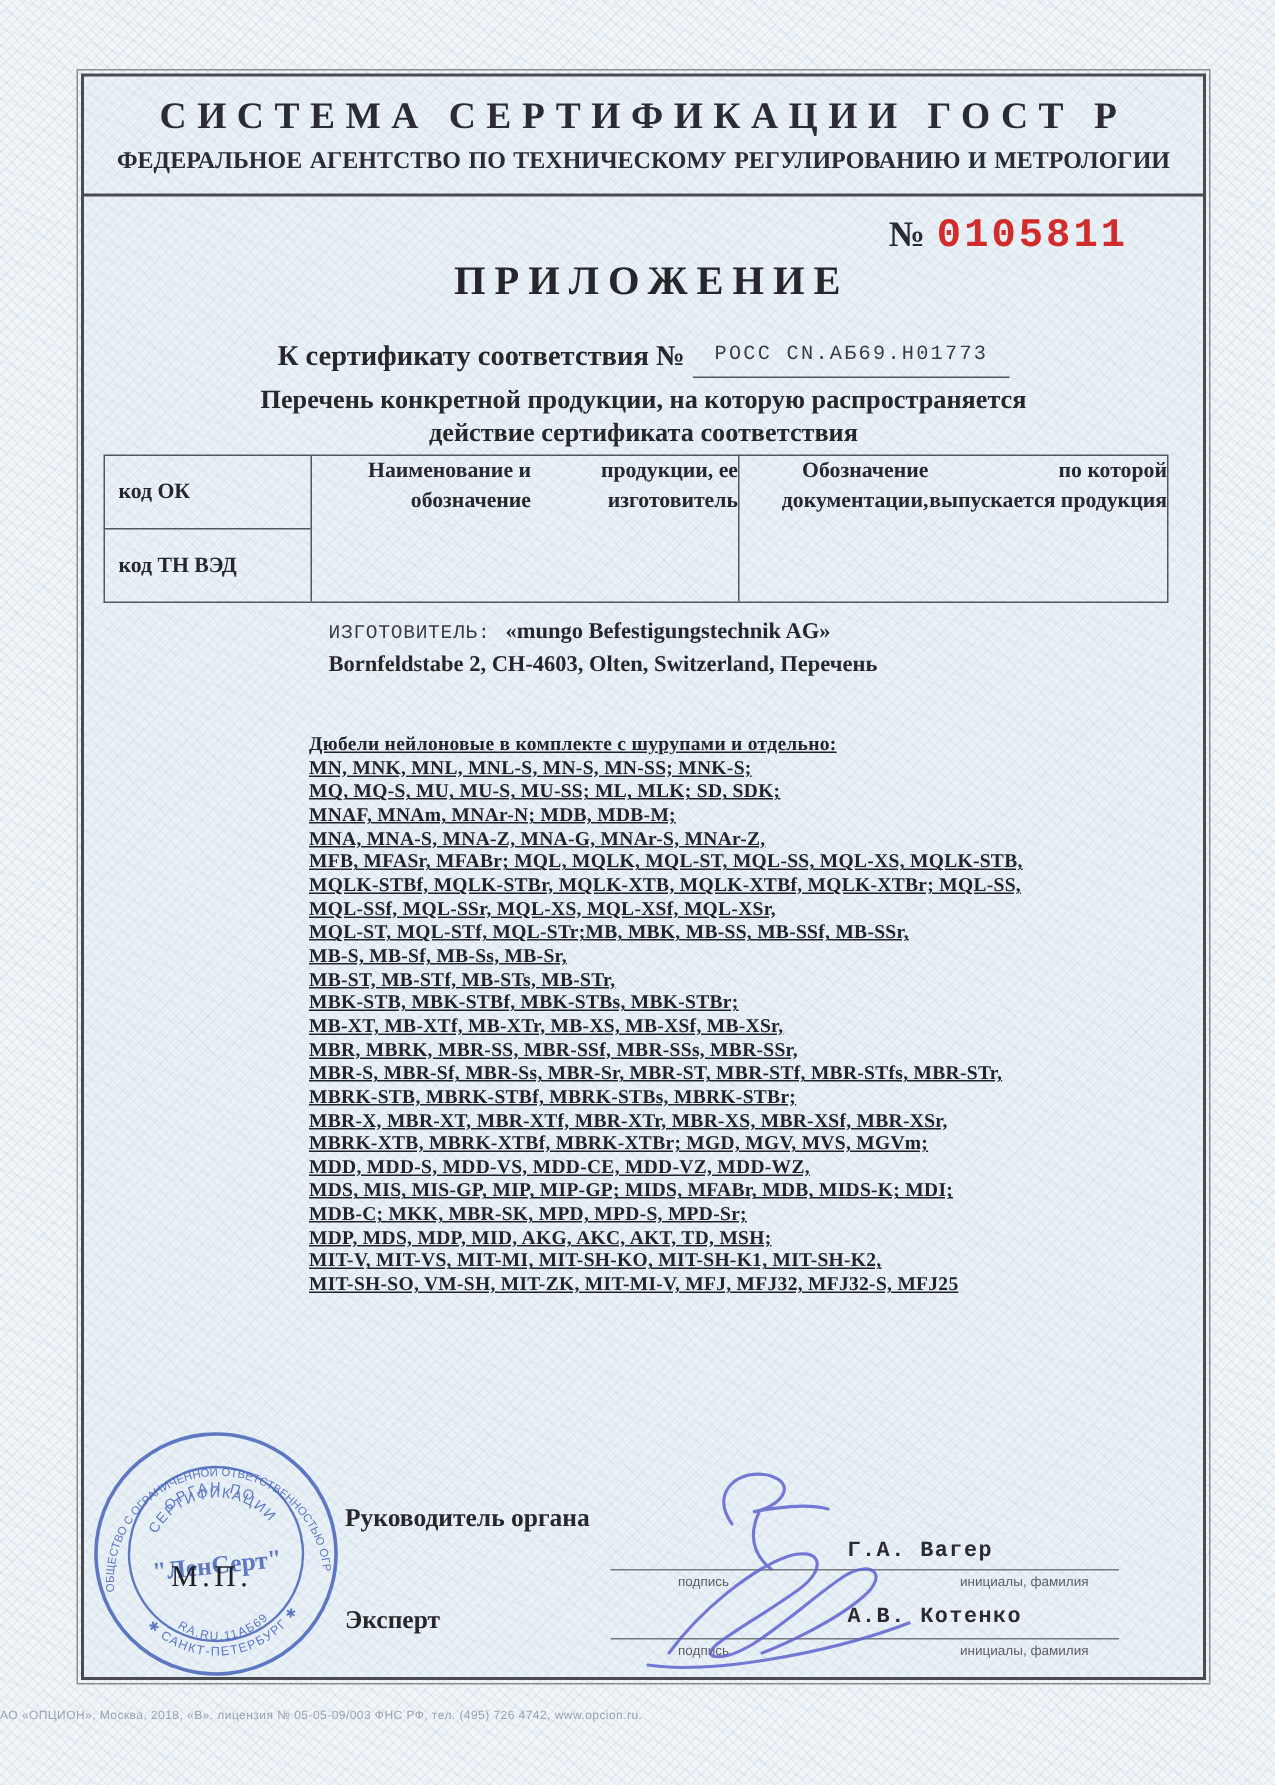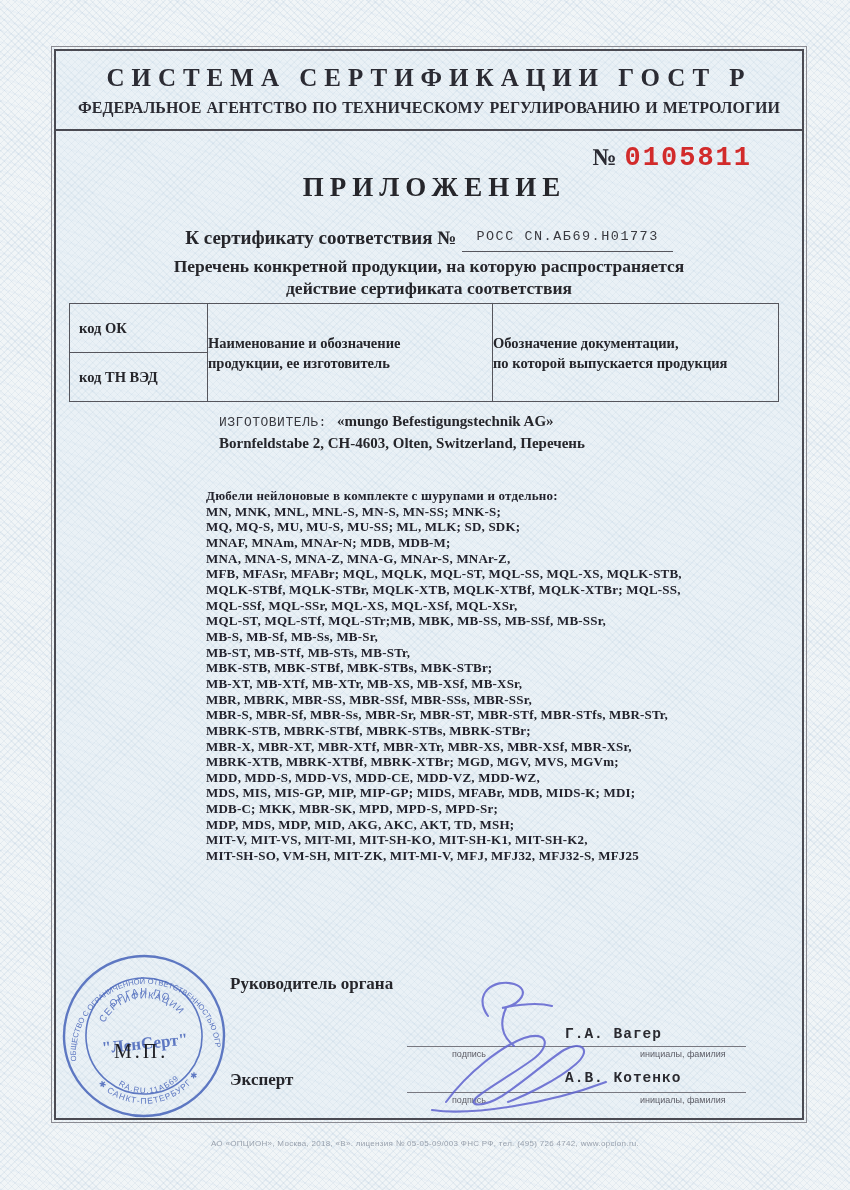--- a/index.html
+++ b/index.html
@@ -28,34 +28,34 @@
   .cert-line .lbl{font-size:19px;font-weight:bold;}
   .cert-line .val{font-family:"Liberation Mono","DejaVu Sans Mono",monospace;font-size:13.5px;letter-spacing:1.5px;color:#3a3a40;
     border-bottom:1px solid #55555c;padding:0 14px 7px;margin-left:6px;margin-bottom:-3px;}
   .list-heading{position:absolute;top:204px;left:0;right:0;text-align:center;font-size:17.5px;font-weight:bold;line-height:22px;}
   .prod-table{position:absolute;top:252px;left:13px;width:710px;height:99px;box-sizing:border-box;
     border:1px solid #55555c;display:grid;grid-template-columns:138px 285px 1fr;font-size:14.5px;font-weight:bold;}
   .prod-table .c1{border-right:1px solid #55555c;display:flex;flex-direction:column;}
   .prod-table .c1 .cell{flex:1;display:flex;align-items:center;padding-left:9px;}
   .prod-table .c1 .cell:first-child{border-bottom:1px solid #55555c;}
   .prod-table .c2{border-right:1px solid #55555c;}
-  .prod-table .c2,.prod-table .c3{display:flex;flex-direction:column;justify-content:center;text-align:left;line-height:20px;}
+  .prod-table .c2,.prod-table .c3{display:flex;flex-direction:row;justify-content:center;text-align:right;line-height:20px;}
   .manufacturer{position:absolute;top:362px;left:163px;width:580px;font-size:15px;font-weight:bold;}
   .manufacturer .tw{font-family:"Liberation Mono","DejaVu Sans Mono",monospace;font-size:13px;font-weight:normal;letter-spacing:.5px;color:#3a3a40;margin-right:10px;}
   .manufacturer .addr{margin-top:5px;}
   .products{position:absolute;top:437px;left:150px;width:600px;font-size:13px;font-weight:bold;line-height:15.65px;letter-spacing:.2px;color:#22222c;}
-  .products .line{white-space:nowrap;}
+  .products .line{white-space:nowrap;text-decoration:underline;}
   .stamp-svg{position:absolute;left:58px;top:950px;transform:rotate(-6deg);}
   .mp-mark{position:absolute;left:114px;top:1040px;font-size:20px;letter-spacing:3px;color:#1d1d22;text-align:center;}
   .sig-role{position:absolute;font-size:17px;font-weight:bold;}
   .sig-line{position:absolute;height:0;border-top:1px solid #787880;}
   .sig-cap{position:absolute;font-family:"Liberation Sans","DejaVu Sans",sans-serif;font-size:9px;color:#5d5d66;}
   .sig-name{position:absolute;font-family:"Liberation Mono","DejaVu Sans Mono",monospace;font-size:14.5px;font-weight:bold;letter-spacing:1px;color:#2a2a30;}
   .autograph{position:absolute;left:0;top:0;pointer-events:none;}
-  .footer-note{position:absolute;top:1139px;left:0;right:0;text-align:center;
+  .footer-note{position:absolute;top:1139px;left:0;right:0;text-align:left;
     font-family:"Liberation Sans","DejaVu Sans",sans-serif;font-size:8px;letter-spacing:.3px;color:#99a1ad;}
 </style>
 </head>
 <body>
 
 <div class="page">
 
   <div class="frame">
 
     <div class="header-box">
@@ -159,21 +159,21 @@
       </text>
       <text x="86" y="99" font-size="17" text-anchor="middle" font-family="Liberation Serif, DejaVu Serif, serif" font-weight="bold">"ЛенСерт"</text>
       <text font-size="8" letter-spacing="1" text-anchor="middle">
         <textPath href="#sr5" startOffset="50%">RA.RU.11АБ69</textPath>
       </text>
     </g>
   </svg>
 
   <div class="mp-mark">М.П.</div>
 
-  <div class="sig-role" style="left:230px;top:974px;">Руководитель органа</div>
+  <div class="sig-role" style="left:230px;top:1002px;">Руководитель органа</div>
   <div class="sig-line" style="left:407px;top:1046px;width:152px;"></div>
   <div class="sig-cap" style="left:452px;top:1049px;">подпись</div>
   <div class="sig-name" style="left:565px;top:1026px;">Г.А. Вагер</div>
   <div class="sig-line" style="left:558px;top:1046px;width:188px;"></div>
   <div class="sig-cap" style="left:640px;top:1049px;">инициалы, фамилия</div>
 
   <div class="sig-role" style="left:230px;top:1070px;">Эксперт</div>
   <div class="sig-line" style="left:407px;top:1092px;width:152px;"></div>
   <div class="sig-cap" style="left:452px;top:1095px;">подпись</div>
   <div class="sig-name" style="left:565px;top:1070px;">А.В. Котенко</div>

